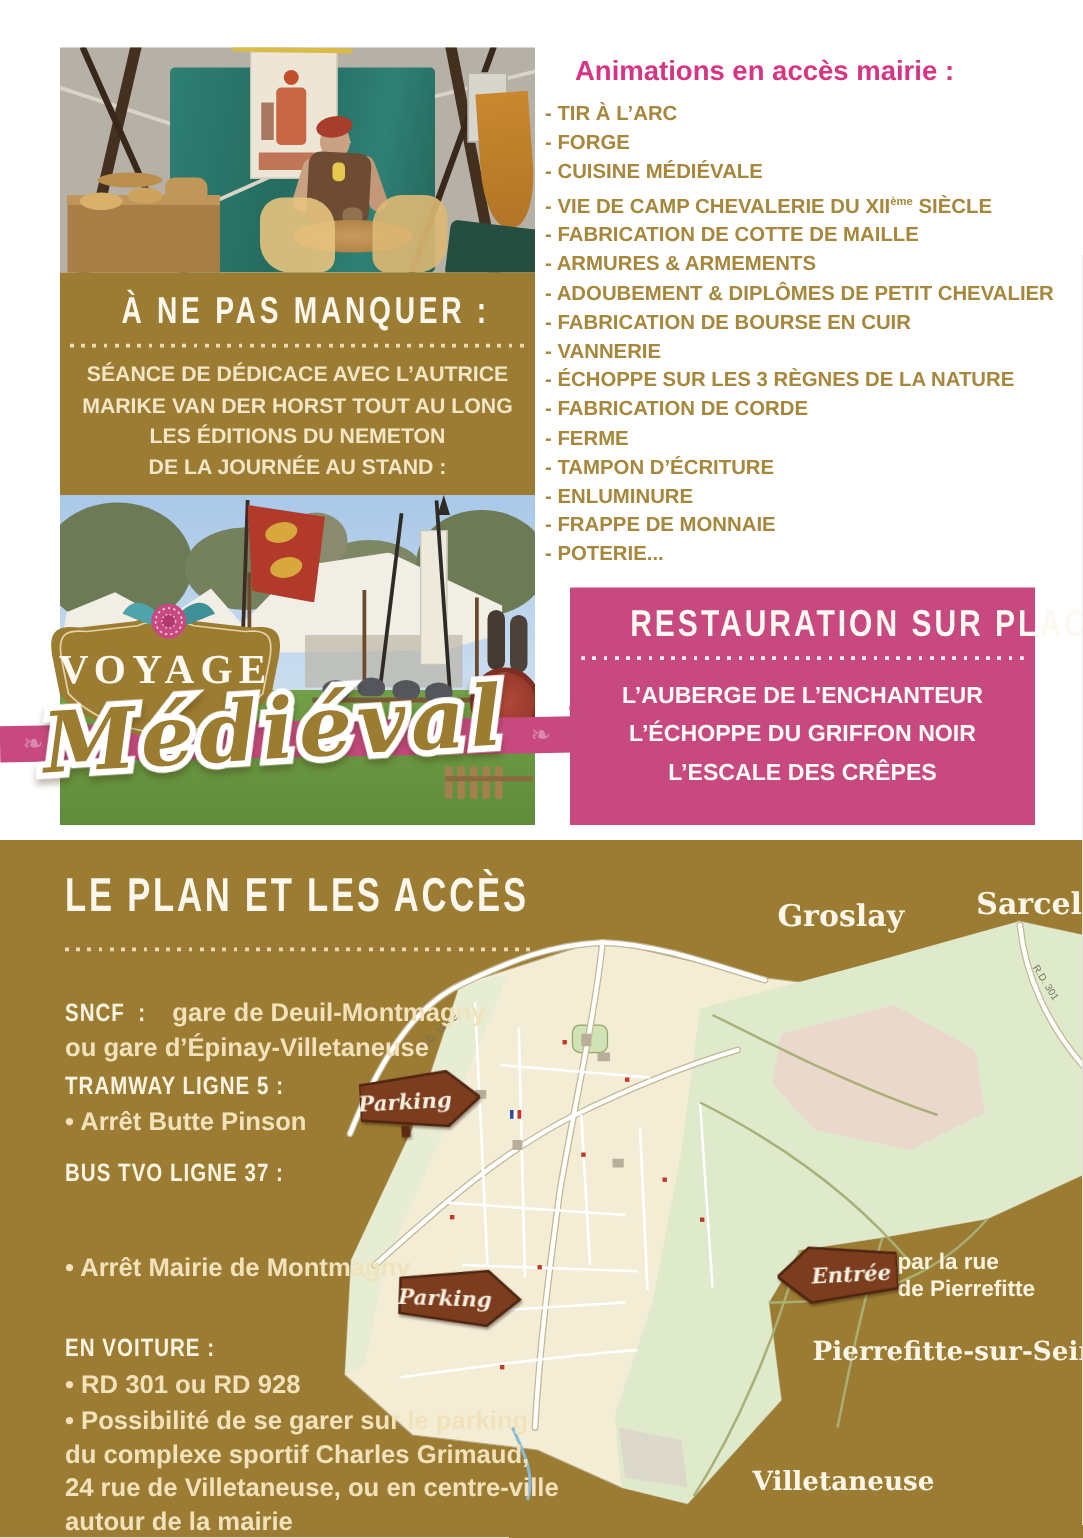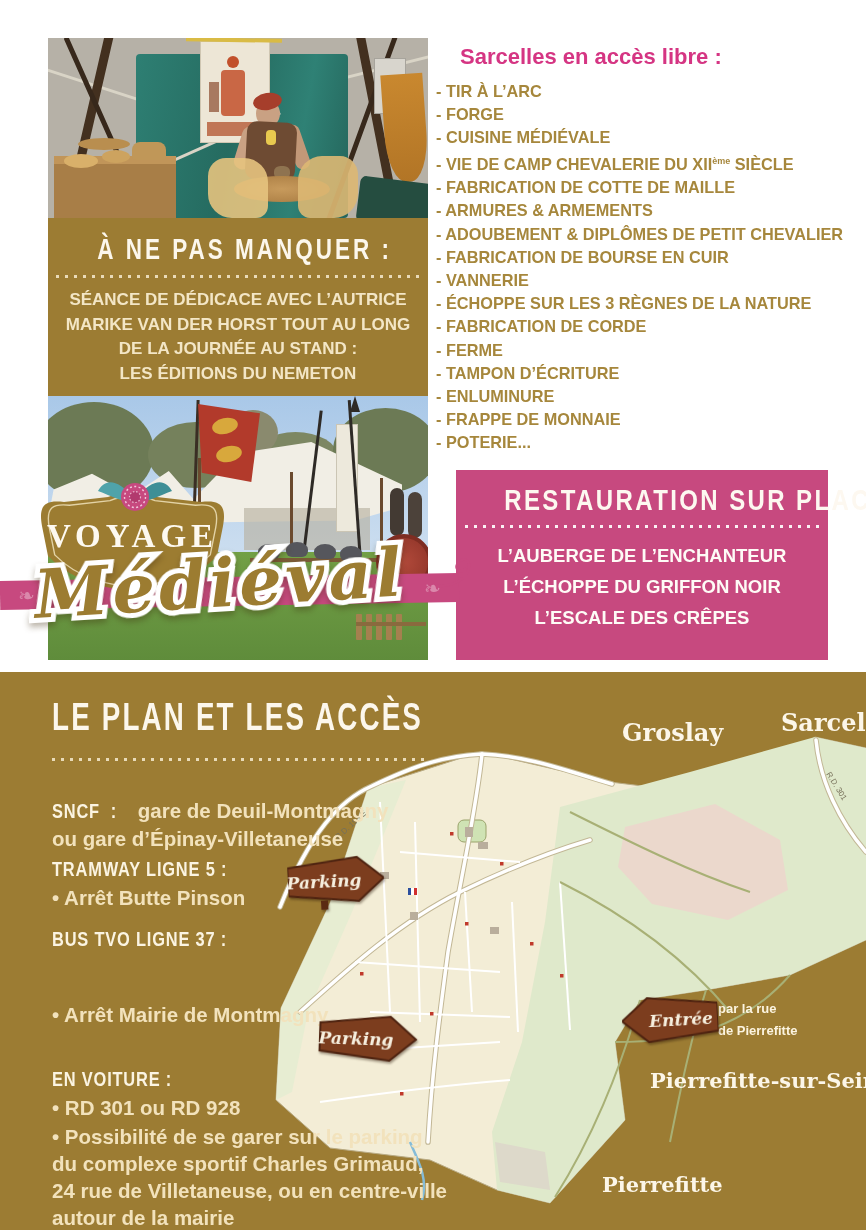--- a/index.html
+++ b/index.html
@@ -64,21 +64,21 @@
   .medieval .fill{position:relative;color:#9C7C31;}
 
   
   .bottom{left:0;top:672px;width:866px;height:558px;background:#9C7C33;overflow:hidden;}
   .plan-title{left:52px;top:24px;font-size:38px;letter-spacing:3px;color:#FCF7EC;}
   .plan-title .condL{transform:scaleX(.73);}
   .plan-dots{left:52px;top:86px;width:376px;}
   .tr-hd{font-size:20px;letter-spacing:1px;color:#FBF4E2;}
   .tr-body{font-size:20.5px;font-weight:700;color:#F2E2BC;}
   .map-town{font-family:"DejaVu Serif",serif;font-weight:700;color:#FCF6E8;z-index:3;white-space:nowrap;}
-  .map-note{font-size:13px;font-weight:700;color:#FCF4E0;line-height:22px;z-index:3;}
+  .map-note{font-size:18px;font-weight:700;color:#FCF4E0;line-height:22px;z-index:3;}
   .sign{z-index:4;filter:drop-shadow(1px 2px 1px rgba(40,20,5,.4));}
   .sign text{font-family:"DejaVu Serif",serif;font-weight:700;font-style:italic;fill:#F6EFDF;font-size:17px;}
 </style>
 </head>
 <body>
 
 <div id="page">
 
   <div class="abs photo1">
     <div class="abs p1-rope" style="left:-10px;top:60px;width:200px;transform:rotate(18deg);"></div>
@@ -117,22 +117,22 @@
     <div class="abs" style="right:22px;top:20px;width:30px;height:54px;background:#D8D5CD;border:1px solid #A7A49C;"></div>
     <div class="abs" style="right:2px;top:36px;width:42px;height:108px;border-radius:0 0 45% 45%;background:linear-gradient(#C9882F,#B27526);transform:rotate(-4deg);"></div>
     <div class="abs" style="right:-8px;bottom:-8px;width:78px;height:46px;background:#254D40;transform:rotate(7deg);border-radius:6px;"></div>
   </div>
 
   <div class="abs goldbox">
     <div class="title hd cond">À NE PAS MANQUER :</div>
     <div class="dots-cream"></div>
     <div class="line">SÉANCE DE DÉDICACE AVEC L’AUTRICE</div>
     <div class="line">MARIKE VAN DER HORST TOUT AU LONG</div>
+    <div class="line">LES ÉDITIONS DU NEMETON</div>
     <div class="line">DE LA JOURNÉE AU STAND :</div>
-    <div class="line">LES ÉDITIONS DU NEMETON</div>
   </div>
 
   <div class="abs photo2">
     <div class="abs blob" style="left:-14px;top:6px;width:120px;height:100px;background:#6C7A55;"></div>
     <div class="abs blob" style="left:100px;top:26px;width:95px;height:66px;background:#75815C;"></div>
     <div class="abs blob" style="left:205px;top:36px;width:85px;height:50px;background:#7D8763;"></div>
     <div class="abs blob" style="left:285px;top:12px;width:105px;height:85px;background:#6C7A55;"></div>
     <div class="abs blob" style="left:180px;top:14px;width:50px;height:45px;background:#8A8A6E;"></div>
 
     <div class="abs tent" style="left:-4px;top:72px;width:160px;height:72px;clip-path:polygon(0 100%,6% 30%,30% 8%,55% 38%,78% 4%,100% 60%,100% 100%);"></div>
@@ -190,21 +190,21 @@
     <path d="M40,29 C58,6 70,10 76,21 C63,26 53,31 40,33 Z" fill="#3F8F96"></path>
     <circle cx="39" cy="27" r="14" fill="#C7497F"></circle>
     <circle cx="39" cy="27" r="10.5" fill="none" stroke="#F0C9DC" stroke-width="1.4" stroke-dasharray="2,2.4"></circle>
     <circle cx="39" cy="27" r="5.5" fill="#B23A6E" stroke="#E9B7CF" stroke-width="1.2" stroke-dasharray="1.5,1.8"></circle>
   </svg>
   <div class="abs voyage">VOYAGE</div>
   <div class="abs medieval">
     <span class="outline">Médiéval</span><span class="fill">Médiéval</span>
   </div>
 
-  <div class="abs anim-title">Sarcelles en accès libre :</div>
+  <div class="abs anim-title">Animations en accès mairie :</div>
   <div class="abs anim-list">
     <div class="anim-item">- TIR À L’ARC</div>
     <div class="anim-item">- FORGE</div>
     <div class="anim-item">- CUISINE MÉDIÉVALE</div>
     <div class="anim-item"><span>- VIE DE CAMP CHEVALERIE DU XII</span><sup>ème</sup><span> SIÈCLE</span></div>
     <div class="anim-item">- FABRICATION DE COTTE DE MAILLE</div>
     <div class="anim-item">- ARMURES &amp; ARMEMENTS</div>
     <div class="anim-item">- ADOUBEMENT &amp; DIPLÔMES DE PETIT CHEVALIER</div>
     <div class="anim-item">- FABRICATION DE BOURSE EN CUIR</div>
     <div class="anim-item">- VANNERIE</div>
@@ -317,21 +317,21 @@
     </div>
     <div class="abs" style="left:52px;top:396px;width:400px;">
       <div><span class="hd condL tr-hd">EN VOITURE :</span></div>
       <div class="tr-body" style="margin-top:5px;">• RD 301 ou RD 928</div>
       <div class="tr-body" style="margin-top:3px;width:398px;line-height:27px;">• Possibilité de se garer sur le parking du complexe sportif Charles Grimaud, 24 rue de Villetaneuse, ou en centre-ville autour de la mairie</div>
     </div>
 
     <div class="abs map-town" style="left:622px;top:46px;font-size:24px;">Groslay</div>
     <div class="abs map-town" style="left:781px;top:36px;font-size:24px;">Sarcelles</div>
     <div class="abs map-town" style="left:650px;top:396px;font-size:21px;">Pierrefitte-sur-Seine</div>
-    <div class="abs map-town" style="left:602px;top:500px;font-size:21px;">Pierrefitte</div>
+    <div class="abs map-town" style="left:602px;top:500px;font-size:21px;">Villetaneuse</div>
 
     <div class="abs map-note" style="left:718px;top:326px;">
       <div>par la rue</div>
       <div>de Pierrefitte</div>
     </div>
 
     <svg class="abs sign" style="left:288px;top:182px;transform:rotate(-3deg);" width="96" height="56" viewBox="0 0 96 56">
       <polygon points="0,12 70,4 96,26 70,48 0,40" fill="#7C3D1E" stroke="#4E2310" stroke-width="2"></polygon>
       <rect x="32" y="46" width="7" height="9" fill="#5A2A12"></rect>
       <text x="36" y="33" text-anchor="middle">Parking</text>

